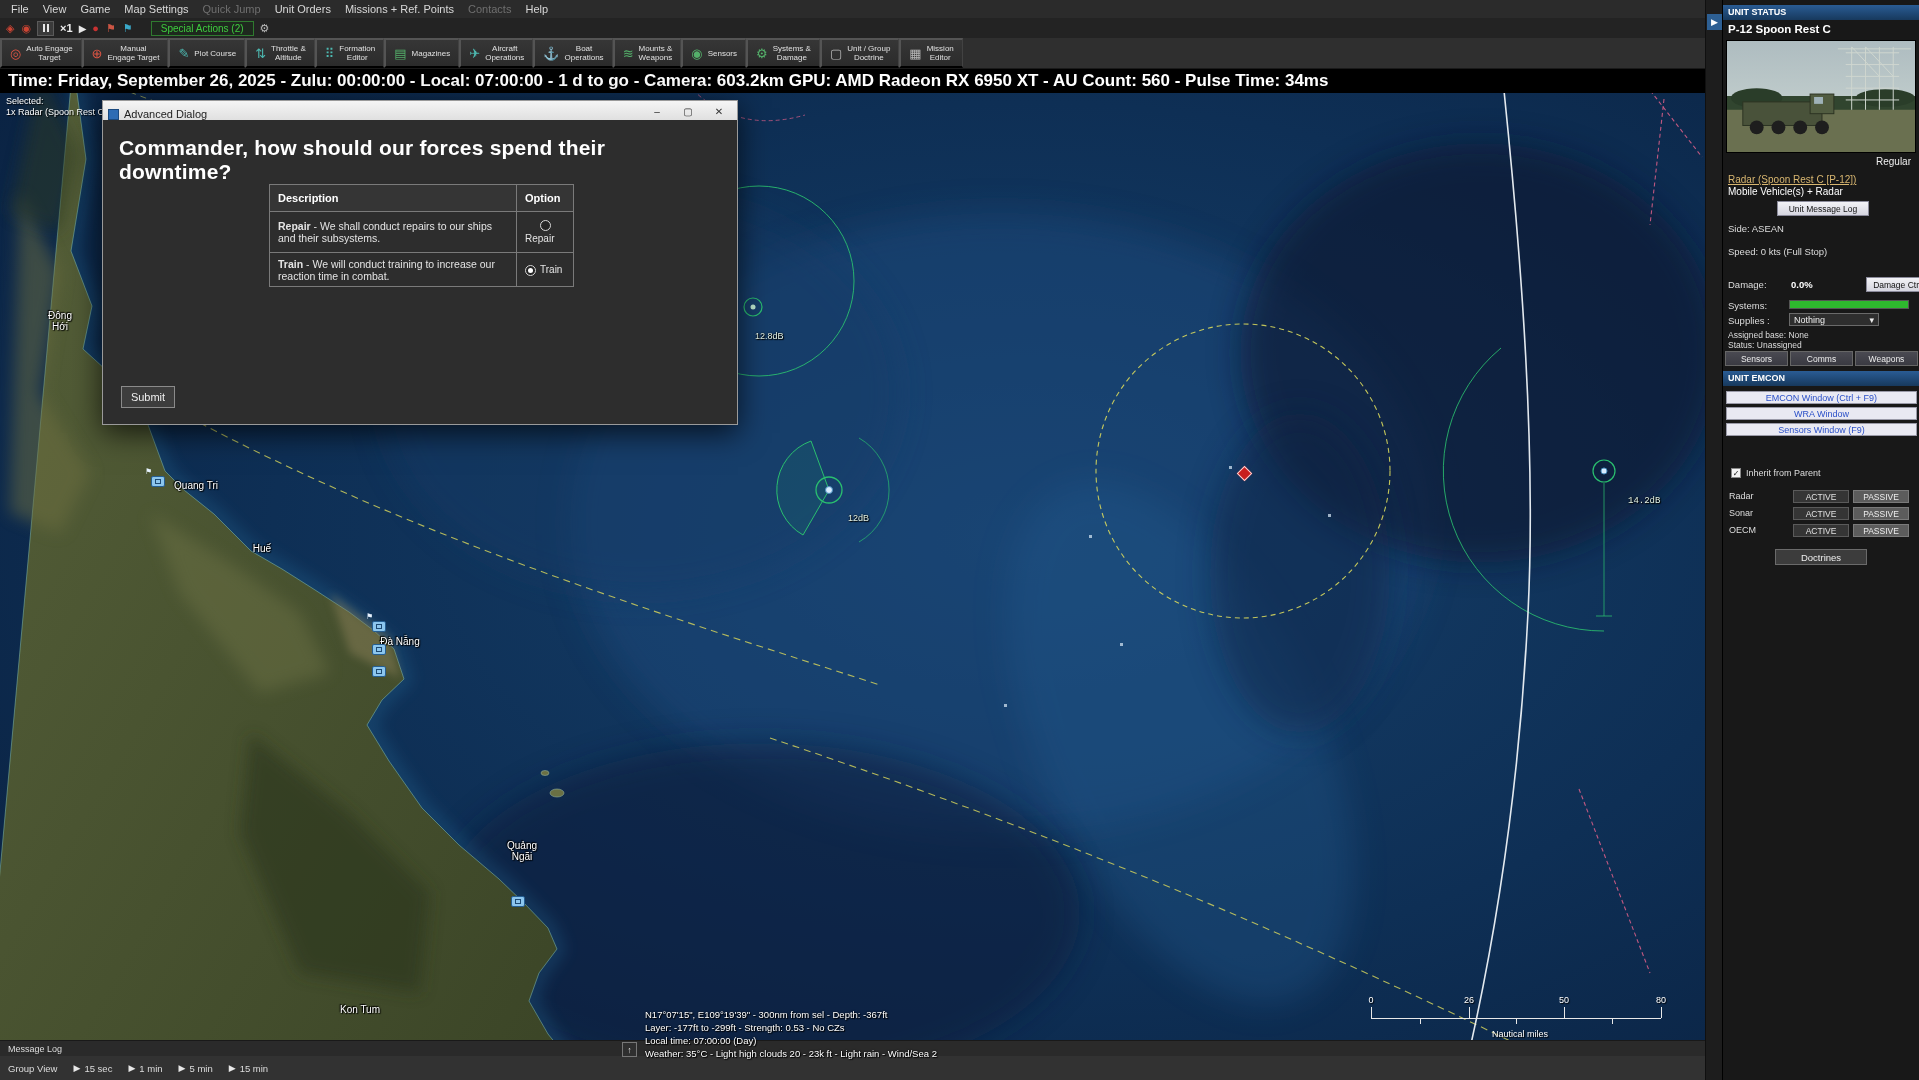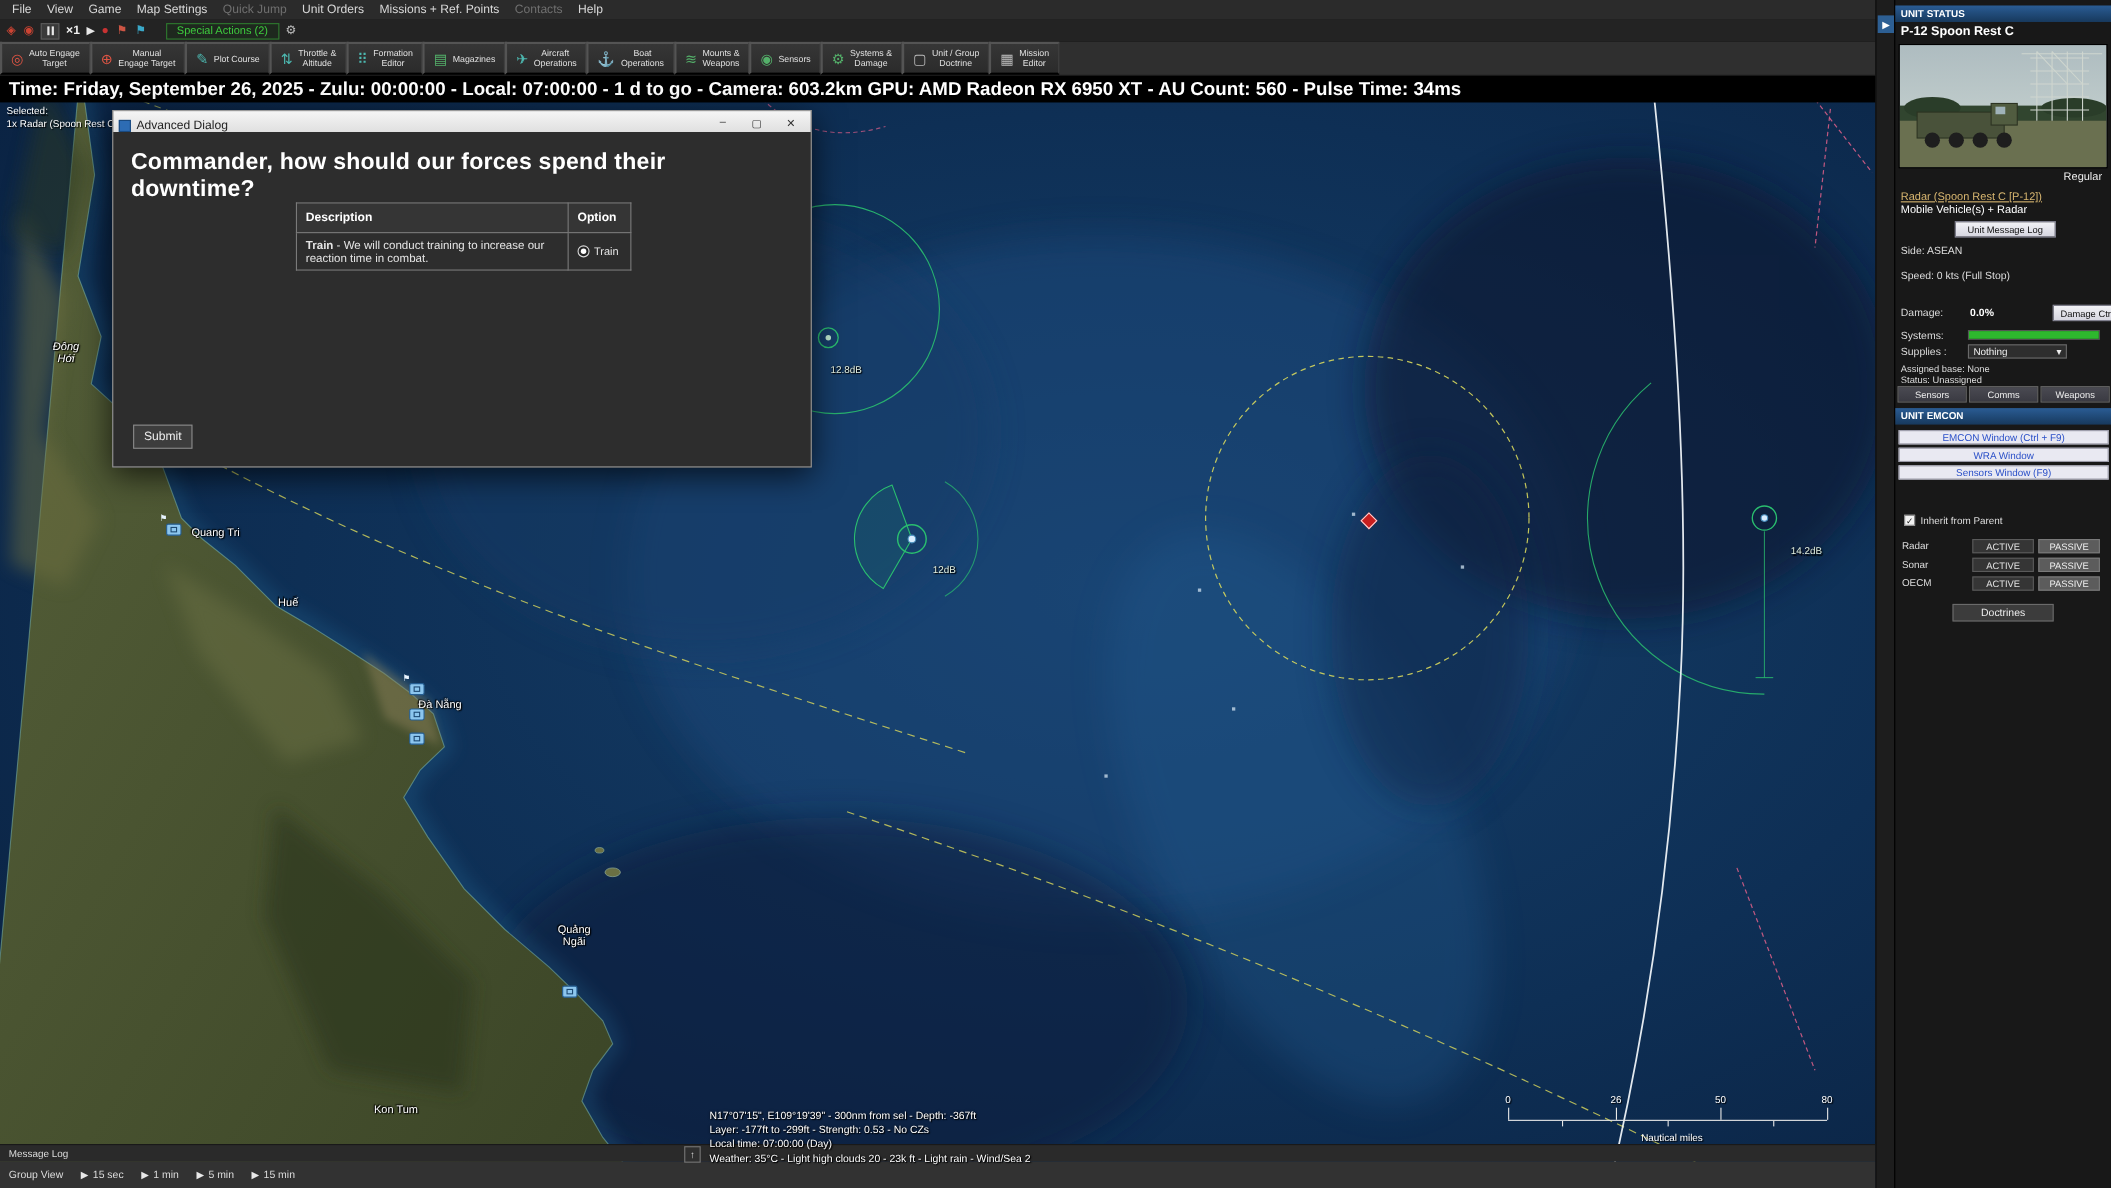--- a/index.html
+++ b/index.html
@@ -262,23 +262,23 @@
     <line x1="1596" y1="523" x2="1612" y2="523" stroke="#2abf6f" stroke-width="1" opacity="0.8"></line>
     <path d="M 1604,538 A 160,160 0 0 1 1501,255" fill="none" stroke="#2abf6f" stroke-width="1" opacity="0.85"></path>
 
     <path d="M 1646,-8 L 1702,64" stroke="#e0608a" stroke-width="1.1" stroke-dasharray="4 3" fill="none" opacity="0.85"></path>
     <path d="M 1664,6 L 1650,132" stroke="#e0608a" stroke-width="1.1" stroke-dasharray="4 3" fill="none" opacity="0.85"></path>
     <path d="M 1579,696 L 1650,880" stroke="#e0608a" stroke-width="1.1" stroke-dasharray="4 3" fill="none" opacity="0.85"></path>
     <path d="M 688,-8 Q 735,42 805,22" stroke="#e0608a" stroke-width="1" stroke-dasharray="4 3" fill="none" opacity="0.7"></path>
 
     <path d="M 1503,-12 C 1522,170 1536,360 1528,520 C 1520,680 1498,840 1462,990" fill="none" stroke="#eef3f8" stroke-width="1.6" opacity="0.95"></path>
   </svg>
-<div class="place-label" style="left: 60px; top: 228px; font-style: italic;">Đông
+<div class="place-label" style="left: 60px; top: 228px;">Đông
 Hới</div><div class="place-label" style="left: 196px; top: 392px;">Quang Tri</div><div class="place-label" style="left: 262px; top: 455px;">Huế</div><div class="place-label" style="left: 400px; top: 548px;">Đà Nẵng</div><div class="place-label" style="left: 522px; top: 758px;">Quảng
-Ngãi</div><div class="place-label" style="left: 360px; top: 916px;">Kon Tum</div><div class="db-label" style="left: 755px; top: 238px;">12.8dB</div><div class="db-label" style="left: 848px; top: 420px;">12dB</div><div class="db-label" style="left: 1628px; top: 403px;">14.2dB</div><div class="funit" style="left: 151px; top: 383px;">
+Ngãi</div><div class="place-label" style="left: 360px; top: 916px;">Kon Tum</div><div class="db-label" style="left: 755px; top: 238px;">12.8dB</div><div class="db-label" style="left: 848px; top: 420px;">12dB</div><div class="db-label" style="left: 1628px; top: 403px; font-family: Liberation Mono, monospace;">14.2dB</div><div class="funit" style="left: 151px; top: 383px;">
       <span class="uflag">⚑</span>
     </div><div class="funit" style="left: 372px; top: 528px;">
       <span class="uflag">⚑</span>
     </div><div class="funit" style="left: 372px; top: 551px;"></div><div class="funit" style="left: 372px; top: 573px;"></div><div class="funit" style="left: 511px; top: 803px;"></div><div class="speck" style="left: 1089px; top: 442px;"></div><div class="speck" style="left: 1120px; top: 550px;"></div><div class="speck" style="left: 1004px; top: 611px;"></div><div class="speck" style="left: 1328px; top: 421px;"></div><div class="speck" style="left: 1229px; top: 373px;"></div><div class="hostile" style="left: 1239px; top: 375px;"></div></div>
 
 <div class="selection abs">
   <div>Selected:</div>
   <div>1x Radar (Spoon Rest C</div>
 </div>
 
@@ -435,20 +435,27 @@
   </div>
   <div class="dlg-heading">Commander, how should our forces spend their downtime?</div>
   <table class="dlg-table">
     <thead>
       <tr>
         <th>Description</th>
         <th class="opt-h">Option</th>
       </tr>
     </thead>
     <tbody>
+        <tr class="r1">
+          <td class="desc"><b>Repair</b> - We shall conduct repairs to our ships and their subsystems.</td>
+          <td class="opt-cell stacked">
+            <span class="radio"></span>
+            <span class="opt-label">Repair</span>
+          </td>
+        </tr>
         <tr class="r2">
           <td class="desc"><b>Train</b> - We will conduct training to increase our reaction time in combat.</td>
           <td class="opt-cell inline"><span class="radio sel"></span><span class="opt-label">Train</span></td>
         </tr>
       </tbody>
   </table>
   <button class="dlg-submit">Submit</button>
 </div>
 
 </body></html>

